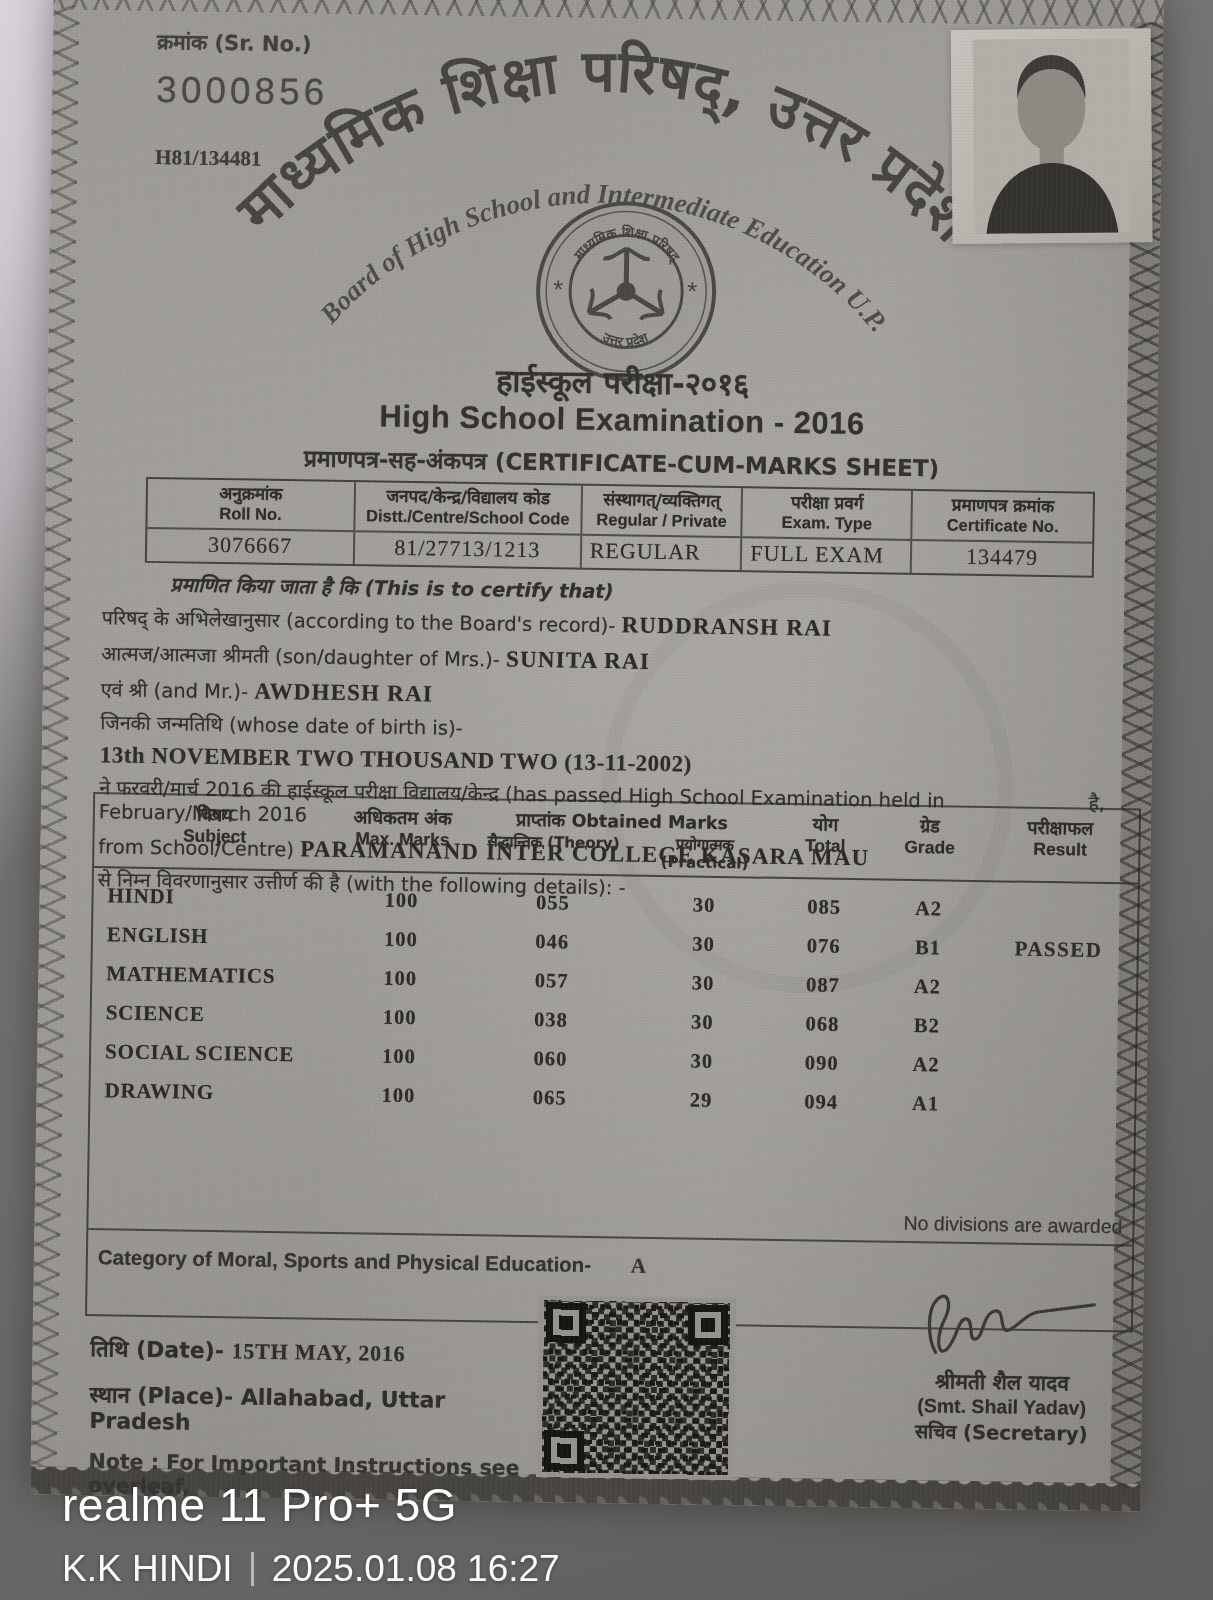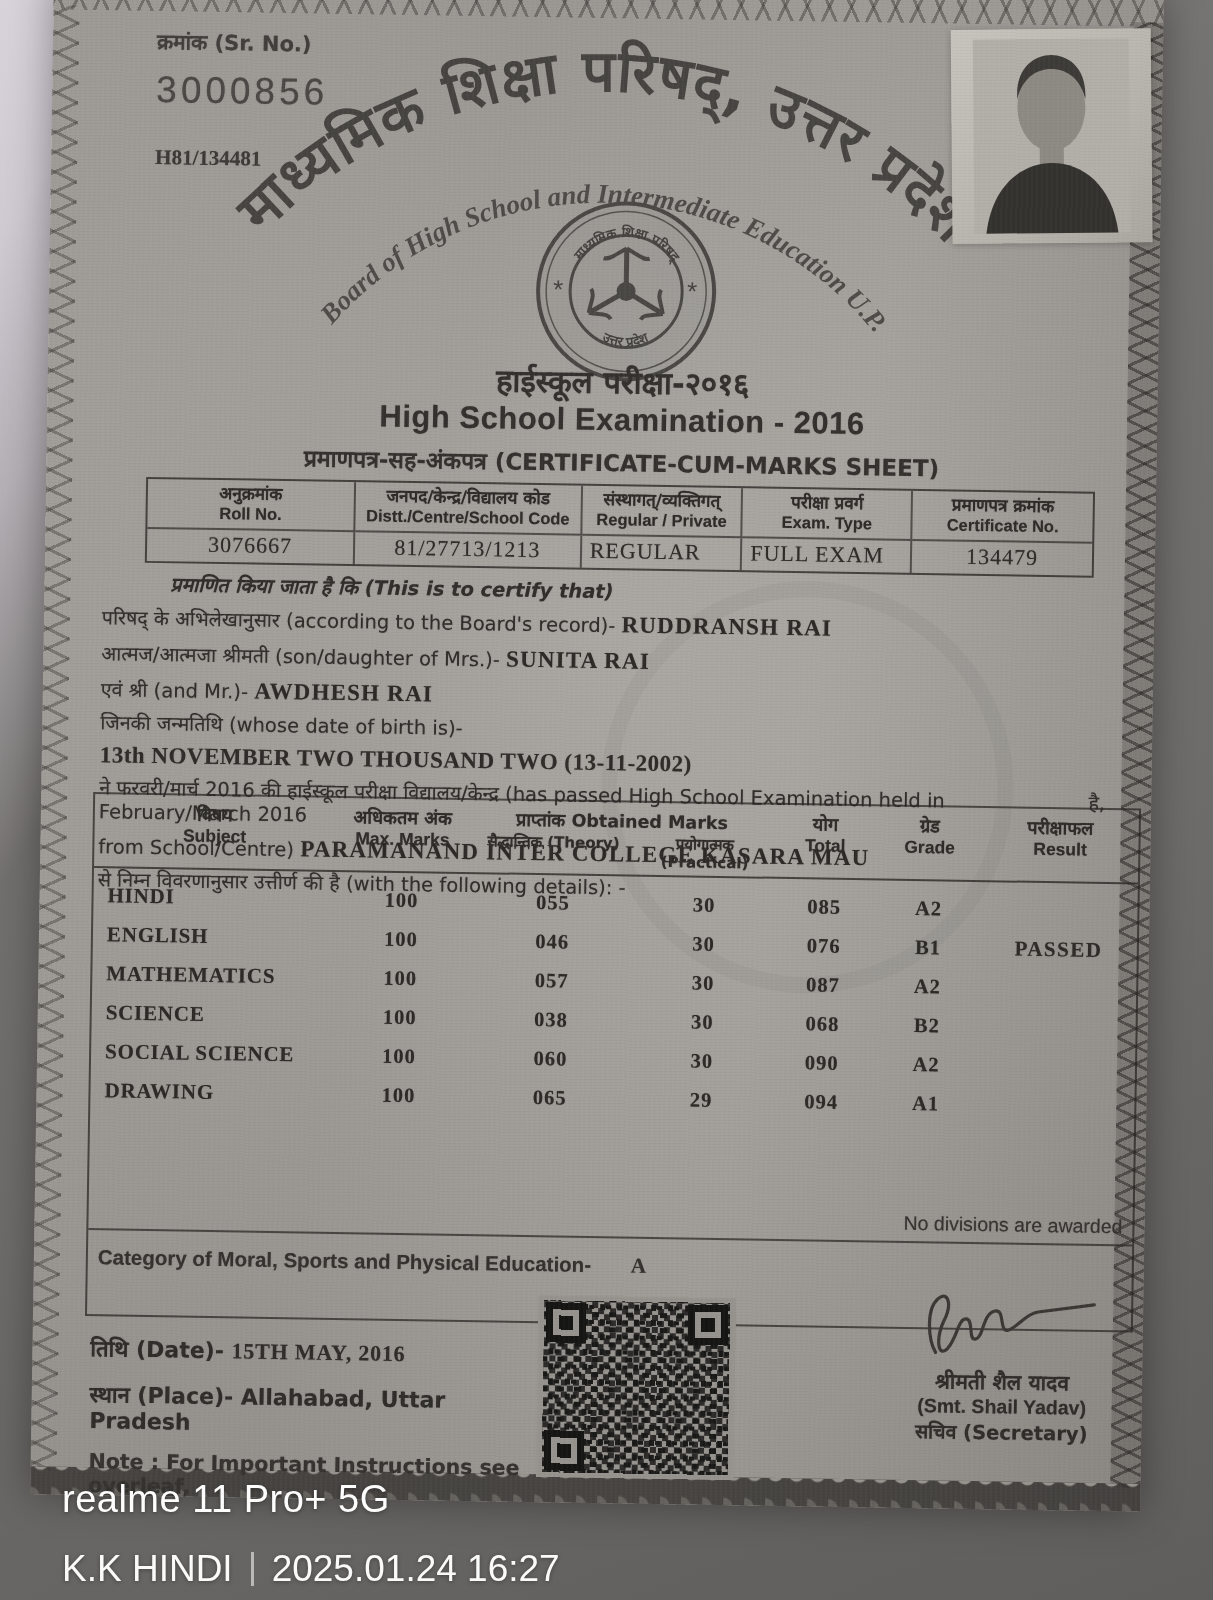--- a/index.html
+++ b/index.html
@@ -101,21 +101,21 @@
   .f-val{font-family:"Liberation Serif",serif;letter-spacing:.8px;}
   .f-note{font-size:20.5px;font-weight:bold;color:#35332f;}
   .qr{position:absolute;left:505px;top:1308px;width:198px;height:182px;}
   .sig-block{position:absolute;left:845px;top:1295px;width:250px;text-align:center;
     font-family:"DejaVu Sans",sans-serif;color:#2f2d2a;}
   .sig-svg{width:210px;height:78px;}
   .sig-hi{font-size:21px;font-weight:bold;margin-top:-4px;}
   .sig-en{font-size:19.5px;font-weight:bold;font-family:"Liberation Sans",sans-serif;}
   .sig-ti{font-size:19.5px;font-weight:bold;}
   
-  .wm1{position:absolute;left:62px;top:1478px;font-size:38px;color:#fdfdfd;letter-spacing:.5px;
+  .wm1{position:absolute;left:62px;top:1478px;font-size:46px;color:#fdfdfd;letter-spacing:.5px;
     font-family:"Liberation Sans",sans-serif;text-shadow:0 1px 4px rgba(0,0,0,.35);}
   .wm2{position:absolute;left:62px;top:1548px;font-size:37px;color:#fafafa;
     font-family:"Liberation Sans",sans-serif;display:flex;align-items:center;text-shadow:0 1px 4px rgba(0,0,0,.35);}
   .wm-sep{display:inline-block;width:3px;height:34px;background:rgba(255,255,255,.55);margin:0 18px;}
 </style>
 </head>
 <body>
 
 <div class="stage">
   <div class="desk"></div>
@@ -390,15 +390,15 @@
       <div class="sig-hi ink">श्रीमती शैल यादव</div>
       <div class="sig-en ink">(Smt. Shail Yadav)</div>
       <div class="sig-ti ink">सचिव (Secretary)</div>
     </div>
   </div>
 
   <div class="wm1">realme 11 Pro+ 5G</div>
   <div class="wm2">
     <span>K.K HINDI</span>
     <span class="wm-sep"></span>
-    <span>2025.01.24 16:27</span>
+    <span>2025.01.08 16:27</span>
   </div>
 </div>
 
 </body></html>

